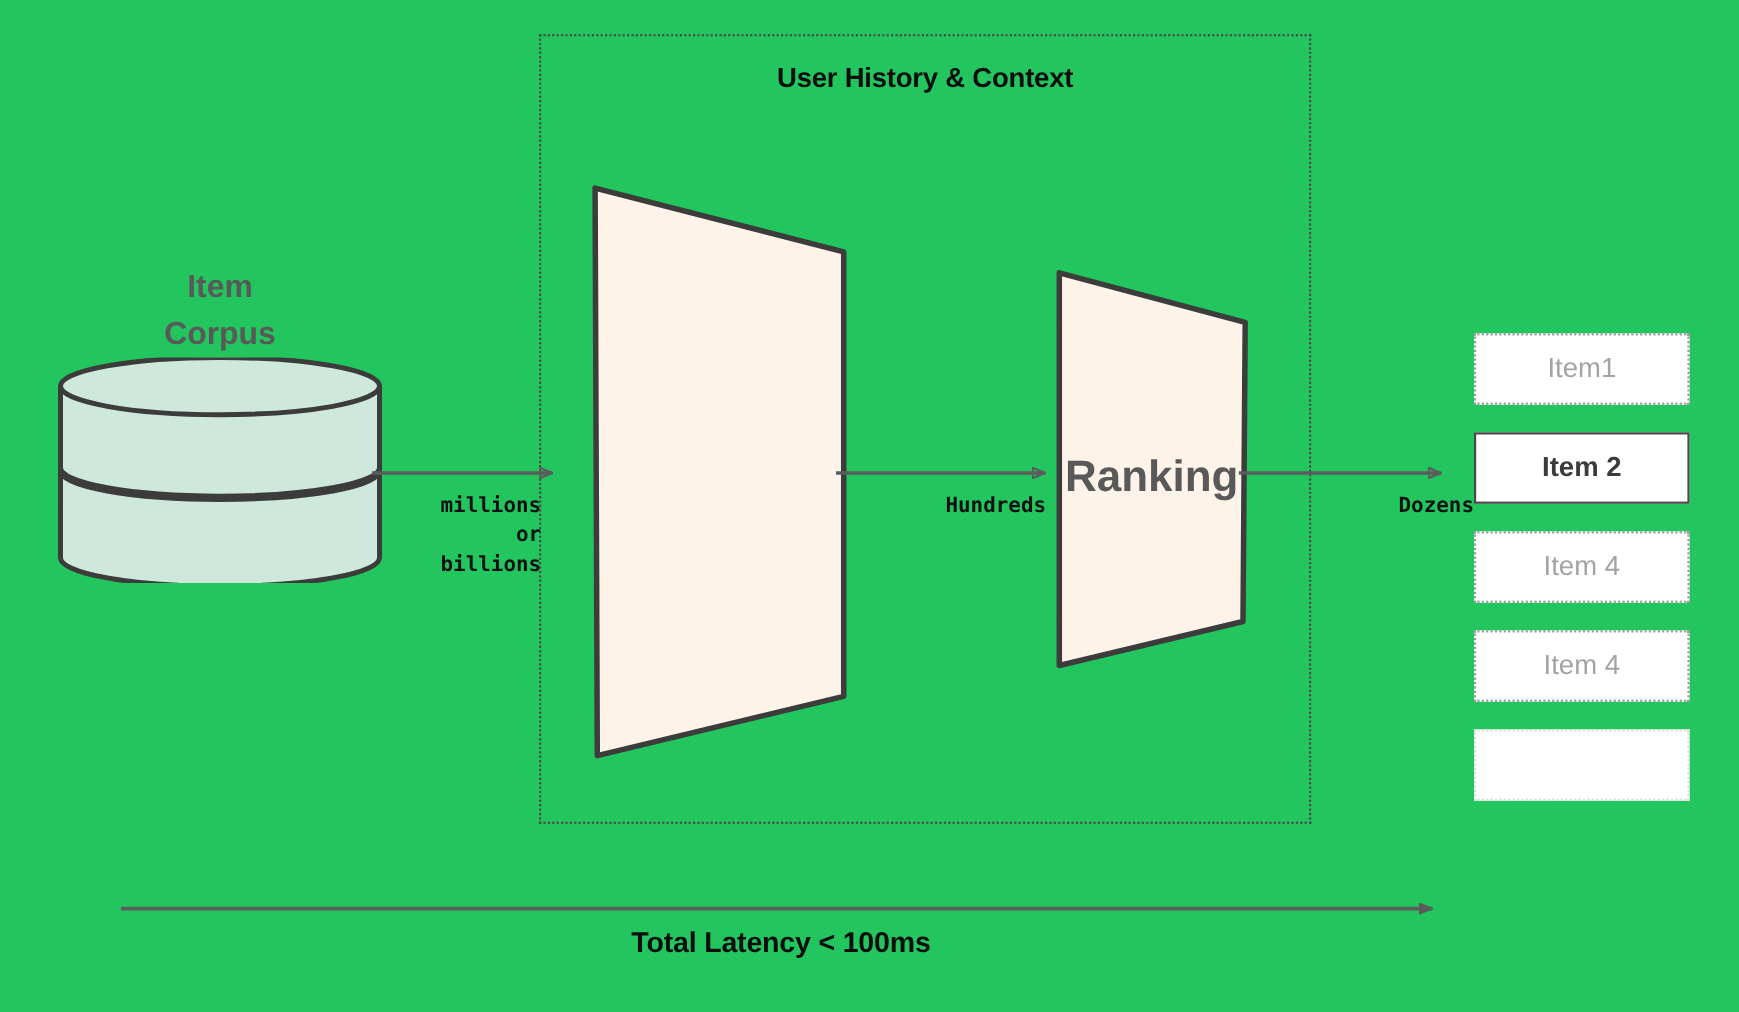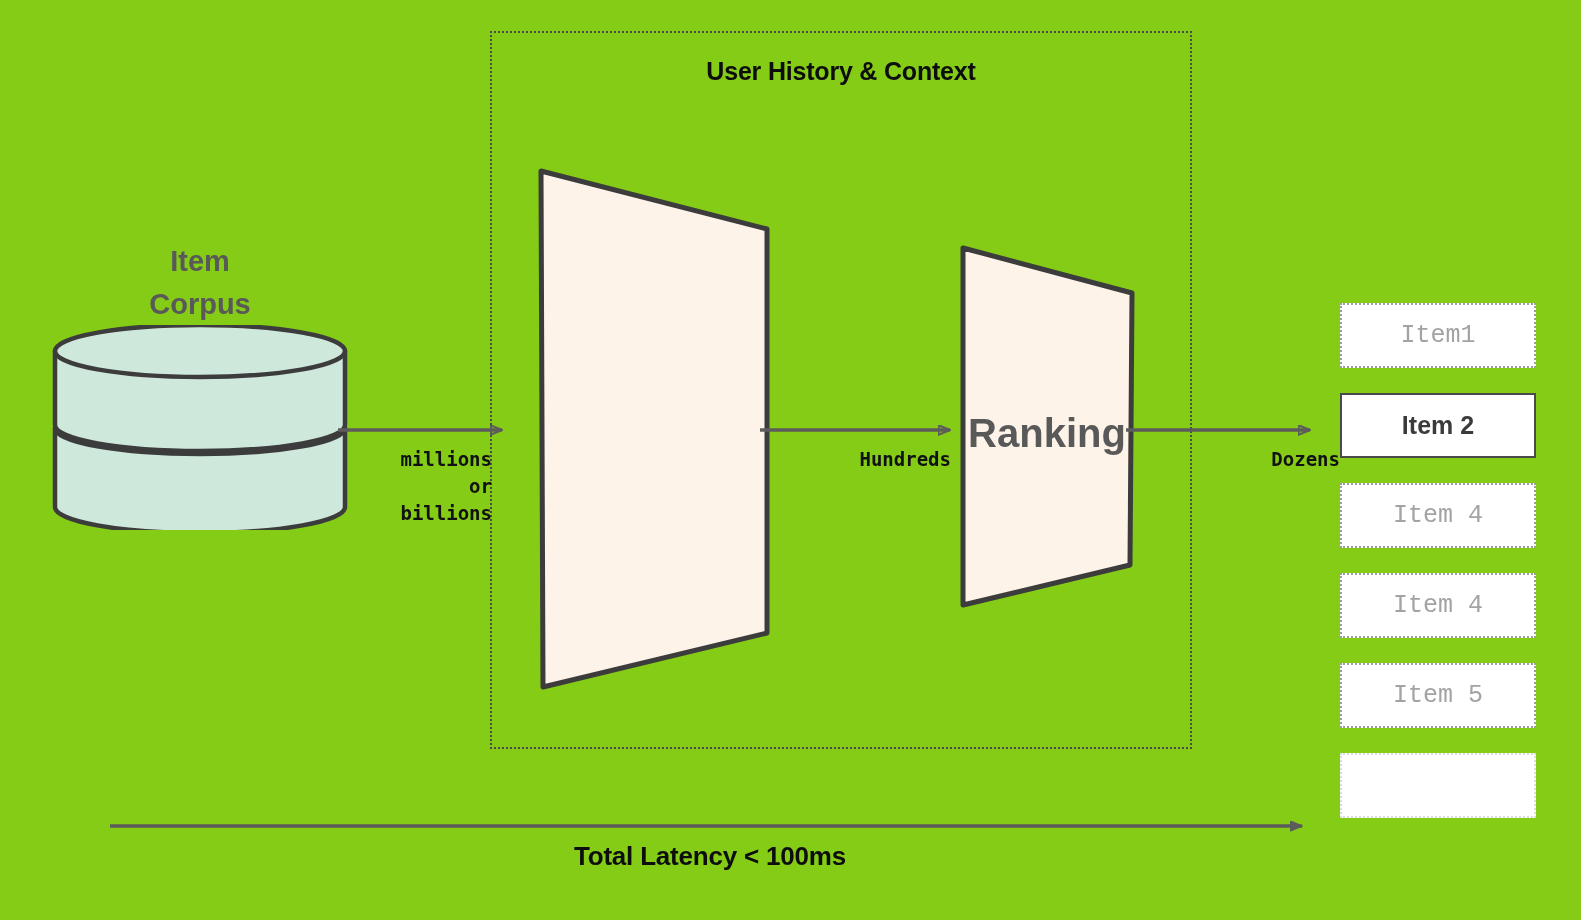--- a/index.html
+++ b/index.html
@@ -7,21 +7,21 @@
     padding: 0;
     background: #ffffff;
   }
   body {
     font-family: "Liberation Sans", sans-serif;
   }
   #canvas {
     position: relative;
     width: 1581px;
     height: 920px;
-    background: #84cc16;
+    background: #22c55e;
     overflow: hidden;
   }
   .abs { position: absolute; }
 
   
   #context-box {
     left: 490px;
     top: 31px;
     width: 702px;
     height: 718px;
@@ -111,21 +111,20 @@
     box-sizing: border-box;
     display: flex;
     align-items: center;
     justify-content: center;
     font-size: 25px;
     background: #ffffff;
   }
   .result-item.muted {
     border: 2px dotted #9d9d9d;
     color: #a3a3a3;
-    font-family: Liberation Mono, monospace;
   }
   .result-item.active {
     border: 2px solid #4a4a4a;
     color: #3b3b3b;
     font-weight: bold;
   }
   .result-item.blank {
     border: 2px dotted #dcdcdc;
     color: transparent;
   }
@@ -204,21 +203,20 @@
     </defs>
     <path d="M0 25 L184 25" stroke="#5c5c5c" stroke-width="3.4" fill="none" marker-end="url(#ah3)"></path>
   </svg>
   <div class="edge-label" id="edge3-label">Dozens</div>
 
   <div class="abs" id="results">
     <div class="result-item muted">Item1</div>
     <div class="result-item active">Item 2</div>
     <div class="result-item muted">Item 4</div>
     <div class="result-item muted">Item 4</div>
-    <div class="result-item muted">Item 5</div>
     <div class="result-item blank"></div>
   </div>
 
   <svg class="abs" id="latency-arrow" viewBox="0 0 1210 36">
     <defs>
       <marker id="ahL" markerWidth="13" markerHeight="11" refX="12" refY="5.5" orient="auto" markerUnits="userSpaceOnUse">
         <path d="M0.5,0.8 L12,5.5 L0.5,10.2 Z" fill="#5c5c5c" stroke="#5c5c5c" stroke-width="1.6" stroke-linejoin="round"></path>
       </marker>
     </defs>
     <path d="M0 18 L1192 18" stroke="#5c5c5c" stroke-width="3.4" fill="none" marker-end="url(#ahL)"></path>

